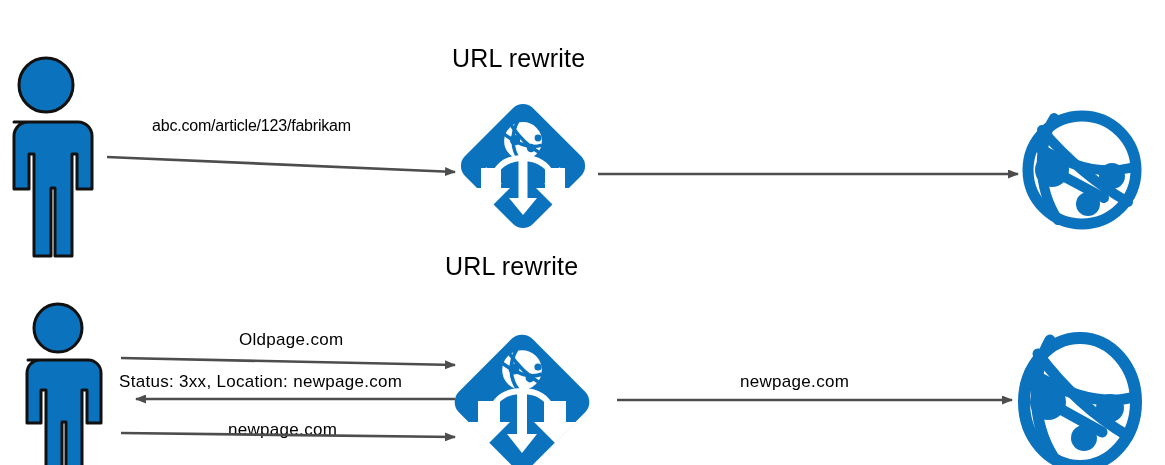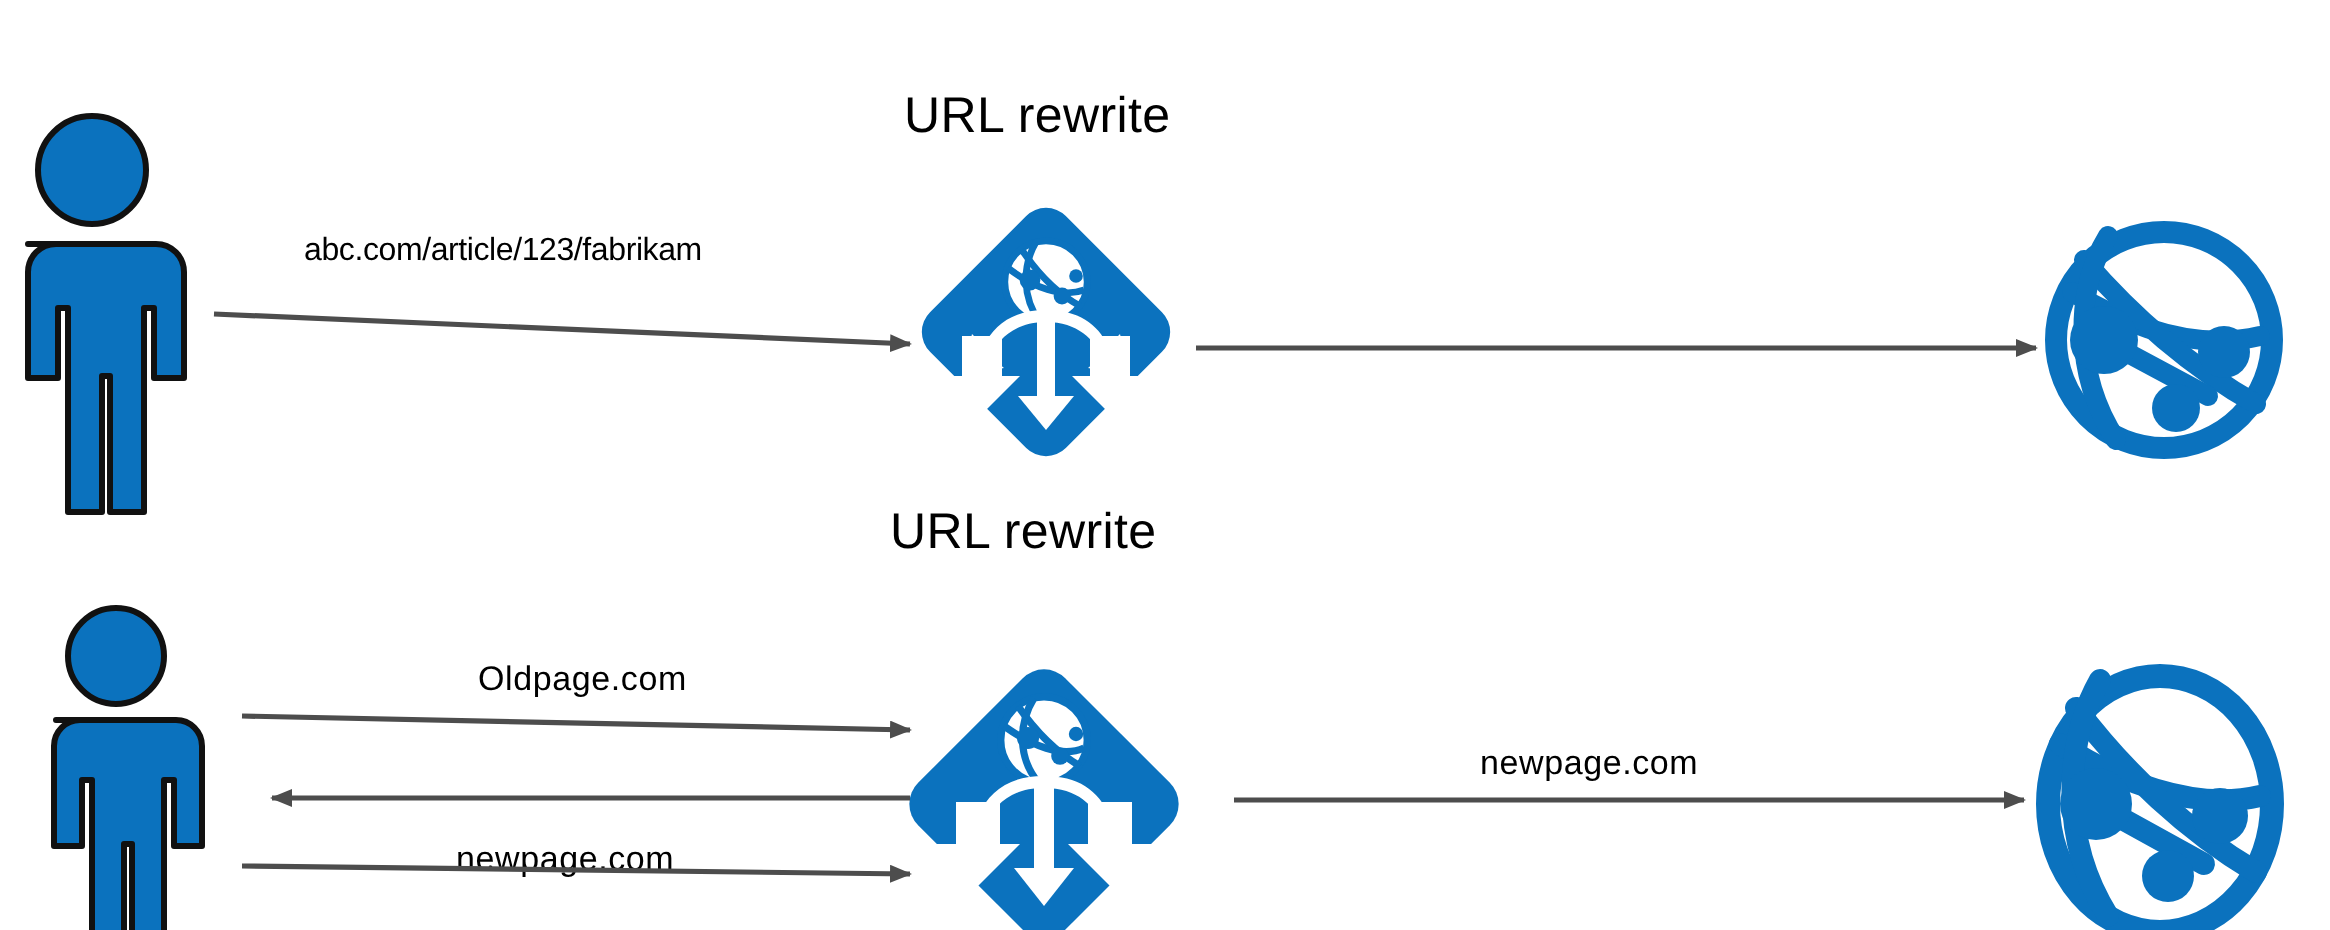--- a/index.html
+++ b/index.html
@@ -164,20 +164,21 @@
         <path d="M32 72 L 90 104"></path>
       </g>
       <circle cx="36" cy="74" r="18" fill="#0B72BE"></circle>
       <circle cx="98" cy="80" r="14" fill="#0B72BE"></circle>
       <circle cx="72" cy="110" r="13" fill="#0B72BE"></circle>
     </svg>
   </div>
 
   <div class="label url-bold" style="left:239px; top:303px;">Oldpage.com</div>
 
+  <div class="label url-bold" style="left:119px; top:345px;">Status: 3xx, Location: newpage.com</div>
 
   <div class="label url-bold" style="left:228px; top:393px;">newpage.com</div>
 
   <div class="label url-bold" style="left:740px; top:345px;">newpage.com</div>
 
   <svg class="arrow-layer" width="1165" height="465" viewBox="0 0 1165 465">
     <defs>
       <marker id="arrowhead-r" markerWidth="11" markerHeight="9" refX="10" refY="4.5" orient="auto" markerUnits="userSpaceOnUse">
         <path d="M0 0 L11 4.5 L0 9 z" fill="#4D4D4D"></path>
       </marker>

